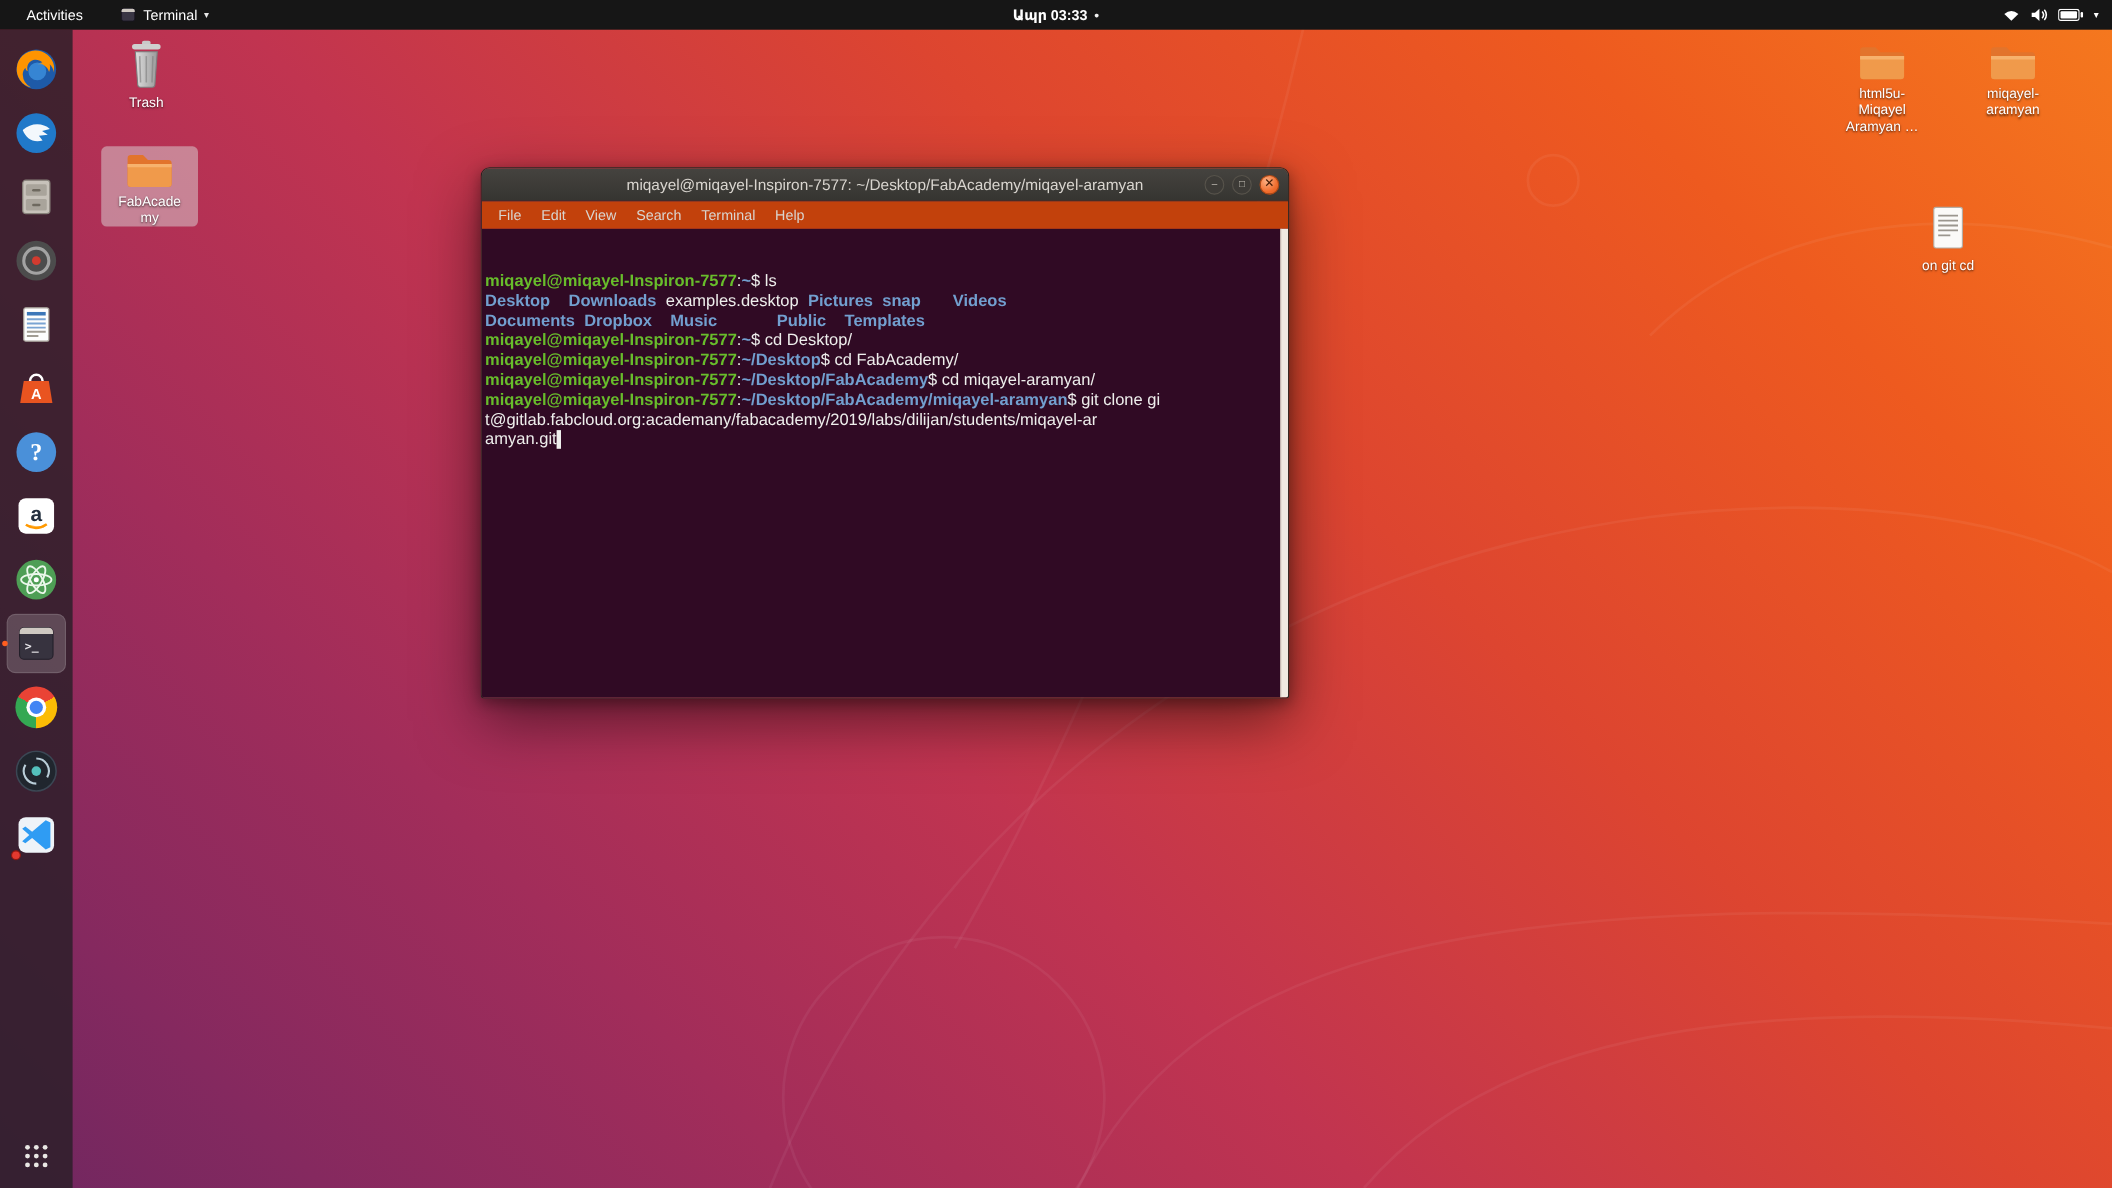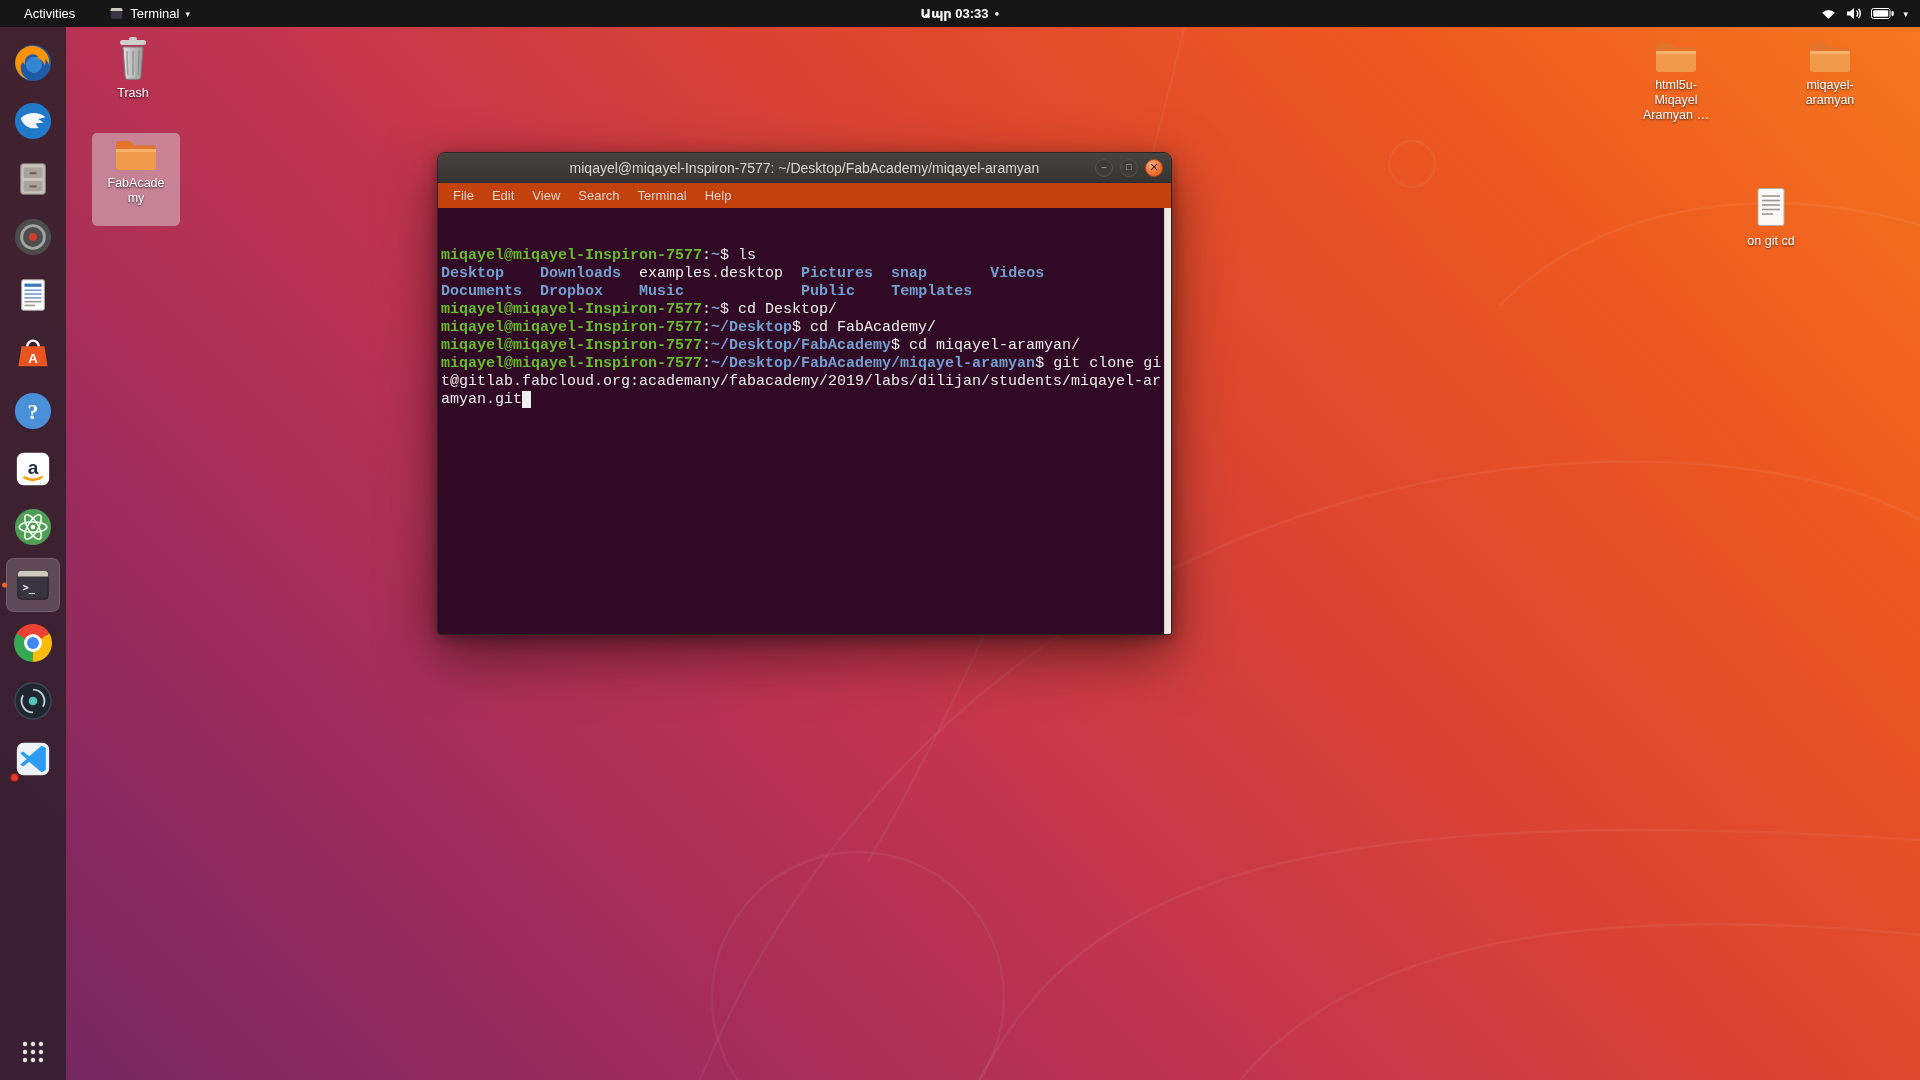--- a/index.html
+++ b/index.html
@@ -33,40 +33,40 @@
   .chrome-ball{width:38px;height:38px;border-radius:50%;position:relative;
     background:conic-gradient(from -60deg,#ea4335 0 120deg,#fbbc05 120deg 240deg,#34a853 240deg 360deg)}
   .chrome-ball::before{content:"";position:absolute;inset:10px;border-radius:50%;background:#fff}
   .chrome-ball::after{content:"";position:absolute;inset:13px;border-radius:50%;background:#4285f4}
   .showapps{position:absolute;bottom:12px;left:50%;transform:translateX(-50%)}
 
   
   .desk-icon{position:absolute;width:88px;display:flex;flex-direction:column;align-items:center;gap:4px;z-index:5}
   .desk-label{font-size:12.5px;color:#fff;text-align:center;text-shadow:0 1px 2px rgba(0,0,0,.75);line-height:1.18;max-width:74px}
   .breakall{word-break:break-all;max-width:64px}
-  .desk-icon.selected{background:rgba(222,222,222,.48);border-radius:5px;padding:3px 2px 20px}
+  .desk-icon.selected{background:rgba(222,222,222,.48);border-radius:5px;padding:3px 2px 0}
 
   
   .window{position:absolute;left:437px;top:152px;width:735px;z-index:20;border:1px solid #272622;
     border-radius:8px 8px 3px 3px;overflow:hidden;
     box-shadow:0 20px 55px rgba(0,0,0,.5),0 4px 14px rgba(0,0,0,.35)}
   .titlebar{height:30px;background:linear-gradient(#45433f,#363531);display:flex;align-items:center;position:relative;
     border-bottom:1px solid #2a2926}
   .title{flex:1;text-align:center;font-size:14px;font-weight:normal;color:#d9d5cf;
     padding:0 70px;white-space:nowrap;overflow:hidden;text-overflow:ellipsis}
   .controls{position:absolute;right:8px;top:0;bottom:0;display:flex;align-items:center;gap:7px}
   .wbtn{width:18px;height:18px;border-radius:50%;display:flex;align-items:center;justify-content:center;
     font-size:9px;line-height:1}
   .wbtn.min,.wbtn.max{background:#3d3b37;border:1px solid #57534b;color:#c6c2ba}
   .wbtn.close{background:radial-gradient(circle at 35% 30%,#fcb185,#f06c2c 62%,#da5a1e);border:1px solid #b24a16;
     color:#45190462;color:#471d06;font-weight:bold;font-size:11px}
   .menubar{height:25px;background:#c2410c;display:flex;align-items:center;padding-left:6px}
   .menu-item{padding:4px 9px;font-size:13px;color:#d9d5cf}
   .term{position:relative;height:426px;background:#300a24;padding:3px 0 0 3px;
-    font-family:Liberation Mono, monospace;font-size:15px;line-height:18px;white-space:pre}
+    font-family:Liberation Sans, sans-serif;font-size:15px;line-height:18px;white-space:pre}
   .t-line{height:18px}
   .term .g{color:#68bd2b;font-weight:bold}
   .term .b{color:#729fcf;font-weight:bold}
   .term .w{color:#eeeeec}
   .term .cur{background:#eeeeec;color:#300a24}
   .scrollbar{position:absolute;top:0;right:0;bottom:0;width:7px;background:#f0e9e2;border-left:1px solid #d9d0c6}
 </style>
 </head>
 <body>
 
@@ -106,21 +106,21 @@
 
 <div class="desk-icon selected" style="left:92px;top:133px">
   <svg width="46" height="36" viewBox="0 0 46 36">
     <path d="M3 8 a3 3 0 0 1 3-3 h11 l4.5 4.5 H40 a3 3 0 0 1 3 3 V31 a3 3 0 0 1 -3 3 H6 a3 3 0 0 1 -3-3 z" fill="#e2742c"></path>
     <path d="M3 13 h40 v18 a3 3 0 0 1 -3 3 H6 a3 3 0 0 1 -3-3 z" fill="#f09a4b"></path>
     <path d="M3 13 h40 v3 H3 z" fill="#f7b26d"></path>
   </svg>
   <div class="desk-label breakall">FabAcademy</div>
 </div>
 
-<div class="desk-icon" style="left:1632px;top:38px">
+<div class="desk-icon" style="left:1667px;top:38px">
   <svg width="46" height="36" viewBox="0 0 46 36">
     <path d="M3 8 a3 3 0 0 1 3-3 h11 l4.5 4.5 H40 a3 3 0 0 1 3 3 V31 a3 3 0 0 1 -3 3 H6 a3 3 0 0 1 -3-3 z" fill="#e2742c"></path>
     <path d="M3 13 h40 v18 a3 3 0 0 1 -3 3 H6 a3 3 0 0 1 -3-3 z" fill="#f09a4b"></path>
     <path d="M3 13 h40 v3 H3 z" fill="#f7b26d"></path>
   </svg>
   <div class="desk-label" style="max-width:70px">html5u-Miqayel Aramyan …</div>
 </div>
 
 <div class="desk-icon" style="left:1786px;top:38px">
   <svg width="46" height="36" viewBox="0 0 46 36">

